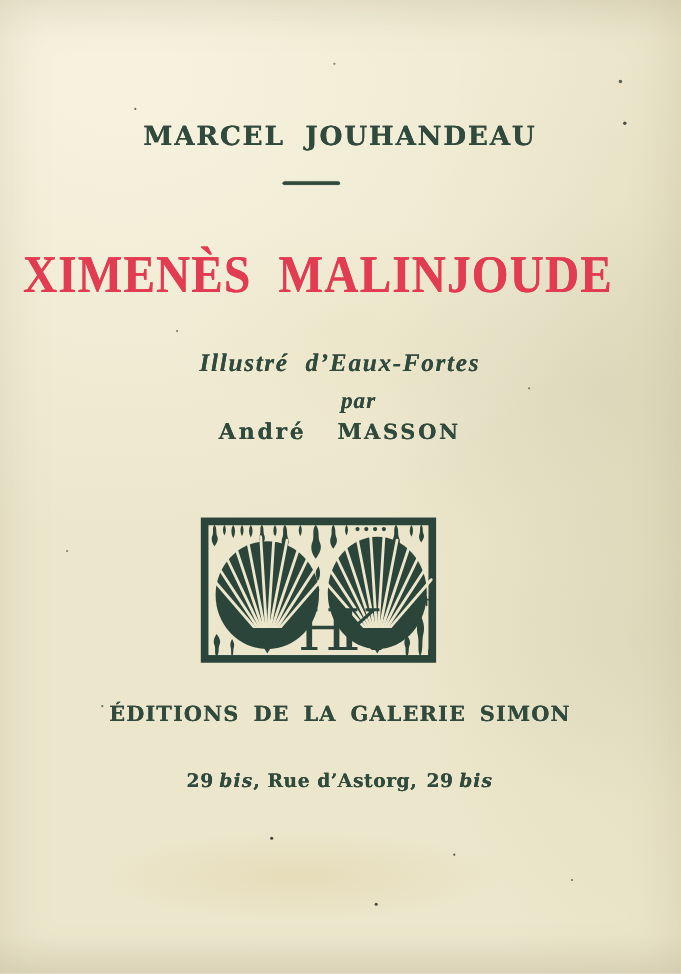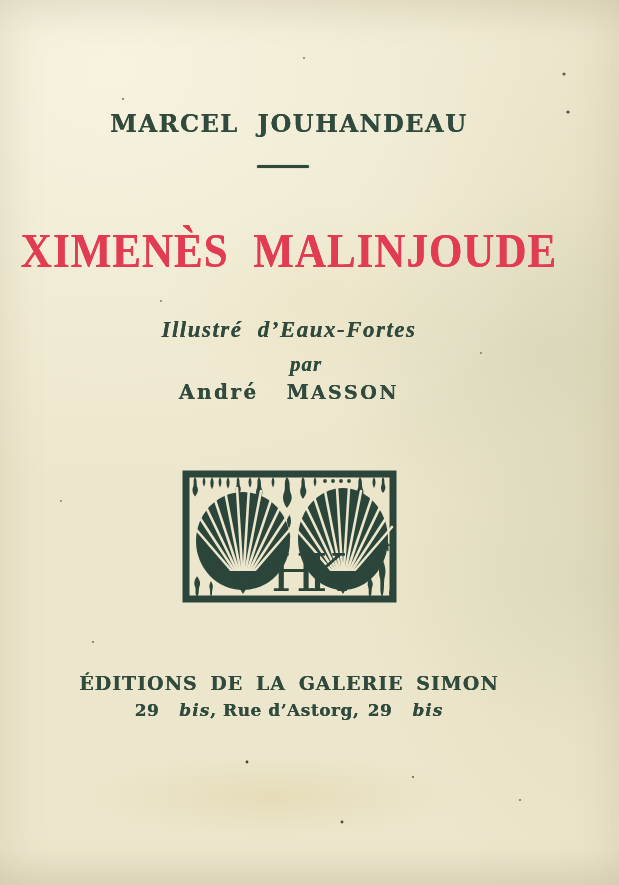--- a/index.html
+++ b/index.html
@@ -31,21 +31,21 @@
       341px 821px 0 0.4px #474b3e,
       519px 799px 0 0   #6c7058,
       480px 352px 0 0   #7b7e66,
        92px 641px 0 0   #6c7058,
       563px  73px 0 0.6px #5c614f,
       303px  57px 0 0   #7f816a,
       160px 300px 0 0   #7f816a,
        60px 500px 0 0   #84866f;
   }
   .col{position:absolute;left:0;width:578px;text-align:center;line-height:1;}
-  .ink{color:#304a3d;}
+  .ink{color:#304a3d;padding-left:20px;}
   .author{
     top:112px;font-size:24px;font-weight:700;letter-spacing:1.5px;word-spacing:9px;
     text-shadow:0 0 .5px #304a3d;
   }
   .rule{
     position:absolute;top:165px;left:257px;width:52px;height:3px;
     background:#2f4a3d;border-radius:2px;box-shadow:0 0 .8px #2f4a3d;
   }
   .title{
     top:229px;margin:0;font-family:"Liberation Serif",serif;
@@ -62,25 +62,25 @@
     top:354px;left:17px;font-family:"Liberation Serif",serif;font-style:italic;
     font-size:21px;font-weight:700;letter-spacing:1px;
     text-shadow:0 0 .4px #304a3d;
   }
   .artist{top:382px;font-size:20px;font-weight:700;text-shadow:0 0 .4px #304a3d;}
   .artist .first{letter-spacing:2.5px;margin-right:28px;}
   .artist .mcap{font-size:20px;letter-spacing:2px;}
   .artist .scaps{font-size:19px;letter-spacing:2.5px;}
   .device{position:absolute;left:182px;top:470px;width:215px;height:156px;}
   .pub{
-    top:674px;font-size:19px;font-weight:700;letter-spacing:1px;word-spacing:5px;
+    top:640px;font-size:19px;font-weight:700;letter-spacing:1px;word-spacing:5px;
     text-shadow:0 0 .4px #304a3d;
   }
   .addr{top:702px;font-size:17px;font-weight:700;letter-spacing:.5px;text-shadow:0 0 .4px #304a3d;}
-  .addr .bis{font-style:italic;margin-left:20px;letter-spacing:1px;}
+  .addr .bis{font-style:italic;margin-left:5px;letter-spacing:1px;}
   .addr .num2{margin-left:2px;}
   .city{top:729px;font-size:18px;font-weight:700;letter-spacing:4.5px;text-shadow:0 0 .5px #304a3d;}
 </style>
 </head>
 <body>
 
 <div class="page">
   <div class="speckles"></div>
 
   <div class="col ink author">MARCEL JOUHANDEAU</div>

